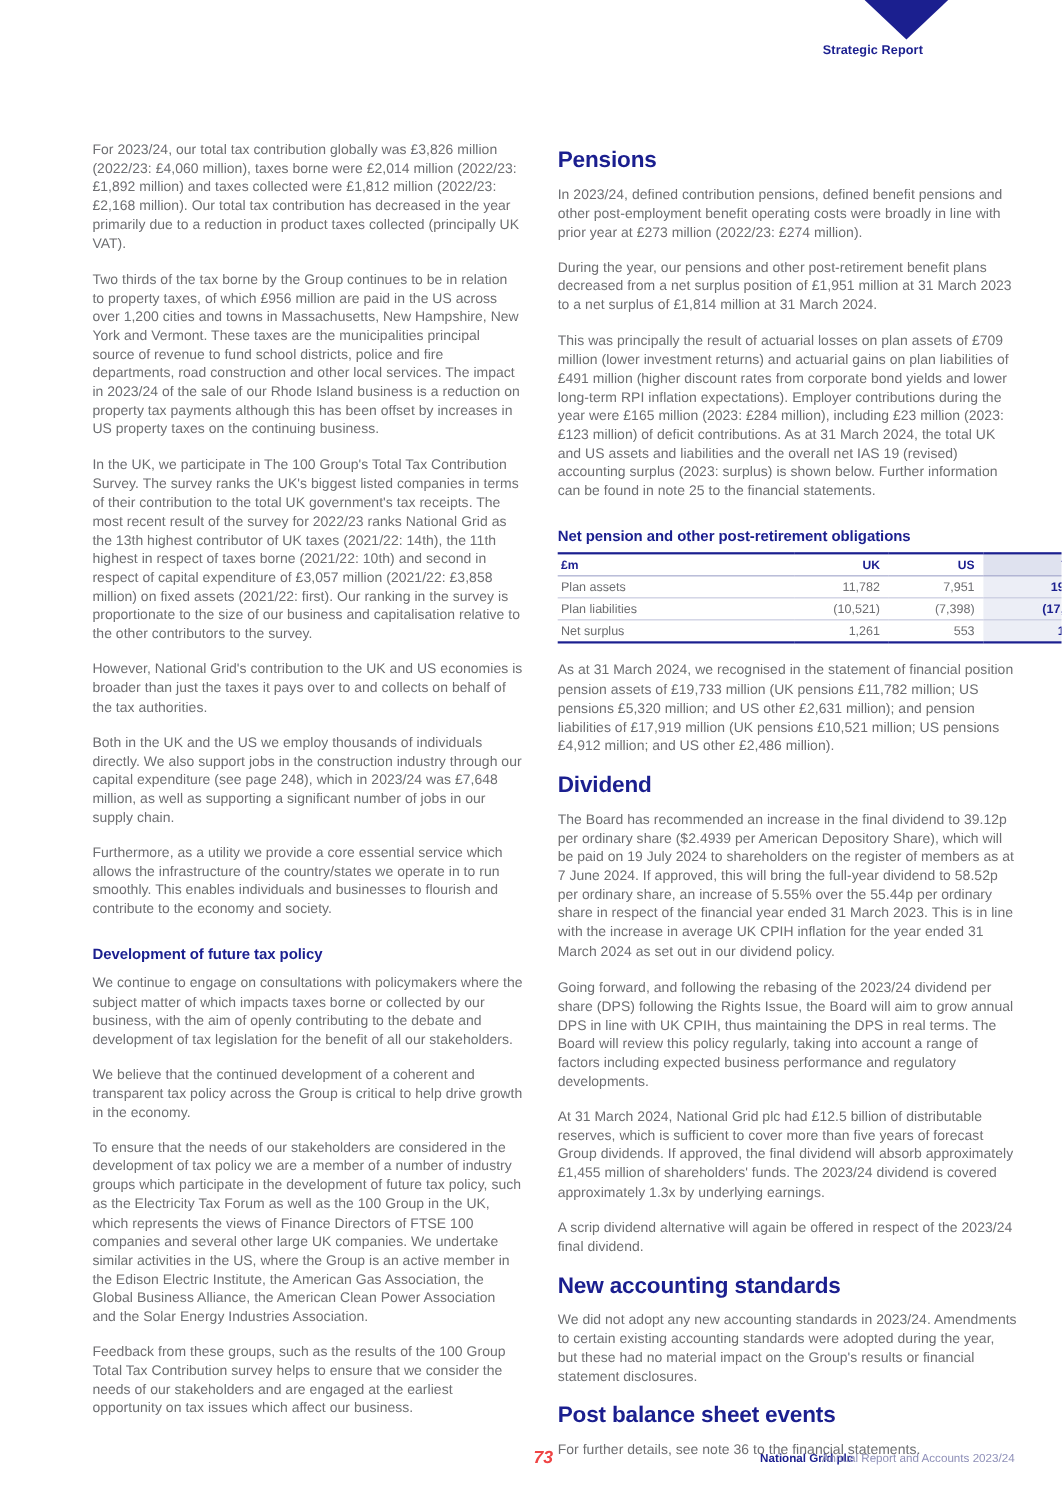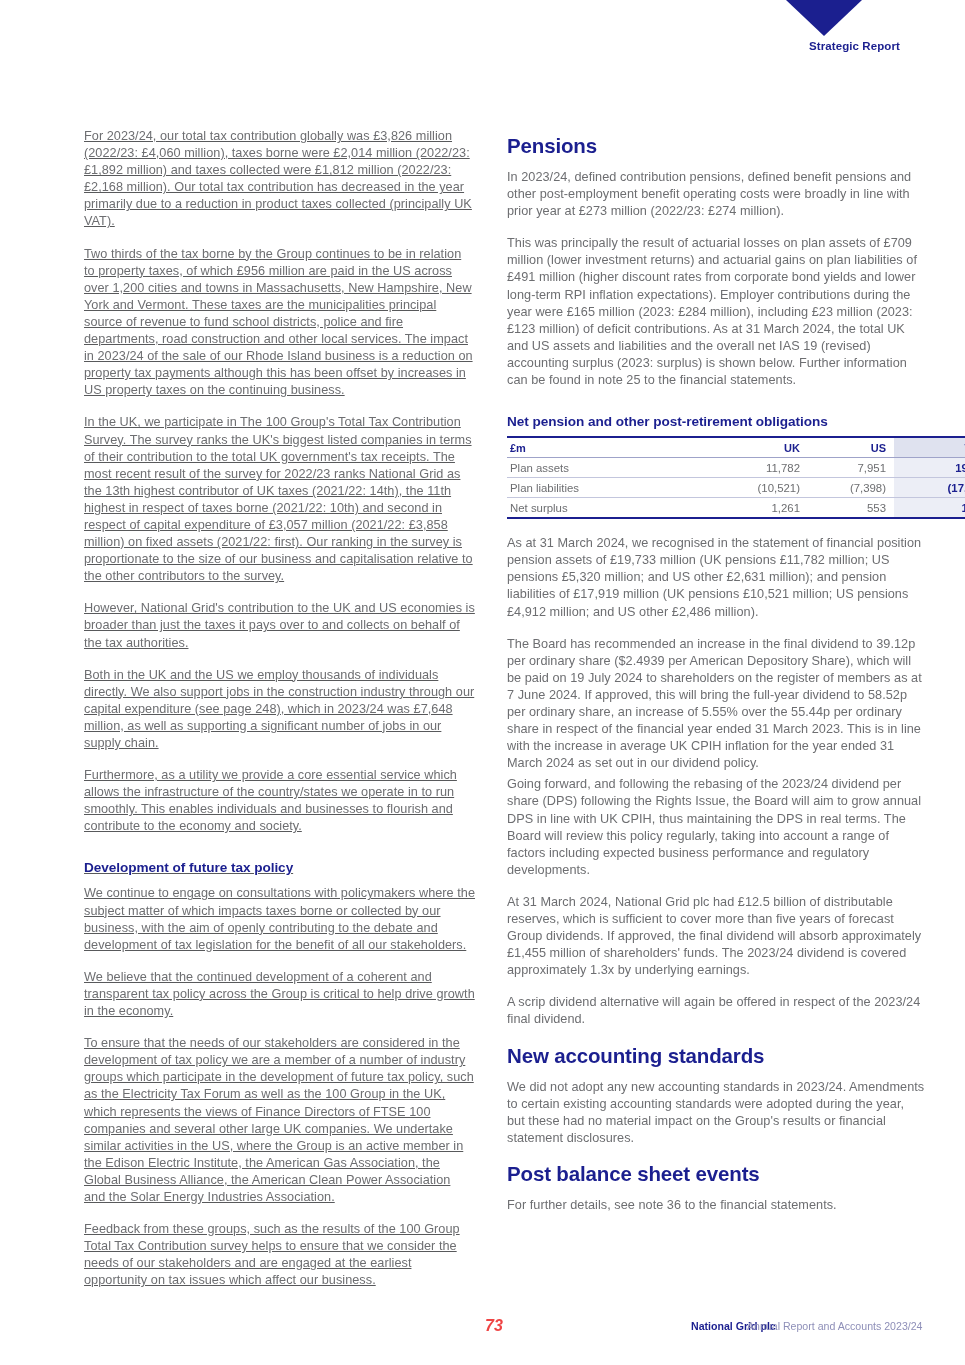--- a/index.html
+++ b/index.html
@@ -19,21 +19,21 @@
     position: absolute;
     inset: 0;
   }
 
   
   .header-tab {
     position: absolute;
     top: 0;
     right: 65px;
     width: 152px;
-    text-align: right;
+    text-align: left;
   }
   .header-triangle {
     width: 0;
     height: 0;
     margin: 0 auto;
     border-left: 38px solid transparent;
     border-right: 38px solid transparent;
     border-top: 36px solid #1b1f8f;
   }
   .header-label {
@@ -42,31 +42,31 @@
     font-weight: bold;
     color: #1b1f8f;
     letter-spacing: 0.1px;
   }
 
   
   .col {
     position: absolute;
     top: 128px;
   }
-  .col-left  { left: 84px;  width: 391px; text-decoration: underline; }
+  .col-left  { left: 84px;  width: 391px; }
   .col-right { left: 507px; width: 418px; }
 
   p.body {
     margin: 0 0 15px 0;
     font-size: 12.7px;
     line-height: 17.1px;
     color: #6d6e71;
     letter-spacing: 0.04px;
   }
-  p.body.tight { margin-bottom: 4px; }
+  p.body.tight { margin-bottom: 16px; }
 
   h2.section {
     margin: 6px 0 11px 0;
     font-size: 20.5px;
     line-height: 24px;
     font-weight: bold;
     color: #1b1f8f;
     letter-spacing: -0.15px;
   }
   h3.sub {
@@ -178,20 +178,21 @@
 
     <p class="body">We continue to engage on consultations with policymakers where the subject matter of which impacts taxes borne or collected by our business, with the aim of openly contributing to the debate and development of tax legislation for the benefit of all our stakeholders.</p>
     <p class="body">We believe that the continued development of a coherent and transparent tax policy across the Group is critical to help drive growth in the economy.</p>
     <p class="body">To ensure that the needs of our stakeholders are considered in the development of tax policy we are a member of a number of industry groups which participate in the development of future tax policy, such as the Electricity Tax Forum as well as the 100 Group in the UK, which represents the views of Finance Directors of FTSE 100 companies and several other large UK companies. We undertake similar activities in the US, where the Group is an active member in the Edison Electric Institute, the American Gas Association, the Global Business Alliance, the American Clean Power Association and the Solar Energy Industries Association.</p>
     <p class="body">Feedback from these groups, such as the results of the 100 Group Total Tax Contribution survey helps to ensure that we consider the needs of our stakeholders and are engaged at the earliest opportunity on tax issues which affect our business.</p>
   </div>
 
   <div class="col col-right">
     <h2 class="section">Pensions</h2>
     <p class="body">In 2023/24, defined contribution pensions, defined benefit pensions and other post-employment benefit operating costs were broadly in line with prior year at £273 million (2022/23: £274 million).</p>
+    <p class="body">During the year, our pensions and other post-retirement benefit plans decreased from a net surplus position of £1,951 million at 31 March 2023 to a net surplus of £1,814 million at 31 March 2024.</p>
     <p class="body">This was principally the result of actuarial losses on plan assets of £709 million (lower investment returns) and actuarial gains on plan liabilities of £491 million (higher discount rates from corporate bond yields and lower long-term RPI inflation expectations). Employer contributions during the year were £165 million (2023: £284 million), including £23 million (2023: £123 million) of deficit contributions. As at 31 March 2024, the total UK and US assets and liabilities and the overall net IAS 19 (revised) accounting surplus (2023: surplus) is shown below. Further information can be found in note 25 to the financial statements.</p>
 
     <h3 class="sub tbl">Net pension and other post-retirement obligations</h3>
 
     <table class="fin">
       <thead>
         <tr>
           <th class="lbl">£m</th>
           <th class="uk">UK</th>
           <th class="us">US</th>
@@ -215,20 +216,21 @@
           <td class="lbl">Net surplus</td>
           <td class="uk">1,261</td>
           <td class="us">553</td>
           <td class="total">1,814</td>
         </tr>
       </tbody>
     </table>
 
     <p class="body">As at 31 March 2024, we recognised in the statement of financial position pension assets of £19,733 million (UK pensions £11,782 million; US pensions £5,320 million; and US other £2,631 million); and pension liabilities of £17,919 million (UK pensions £10,521 million; US pensions £4,912 million; and US other £2,486 million).</p>
 
+    <h2 class="section">Dividend</h2>
     <p class="body tight">The Board has recommended an increase in the final dividend to 39.12p per ordinary share ($2.4939 per American Depository Share), which will be paid on 19 July 2024 to shareholders on the register of members as at 7 June 2024. If approved, this will bring the full-year dividend to 58.52p per ordinary share, an increase of 5.55% over the 55.44p per ordinary share in respect of the financial year ended 31 March 2023. This is in line with the increase in average UK CPIH inflation for the year ended 31 March 2024 as set out in our dividend policy.</p>
     <p class="body">Going forward, and following the rebasing of the 2023/24 dividend per share (DPS) following the Rights Issue, the Board will aim to grow annual DPS in line with UK CPIH, thus maintaining the DPS in real terms. The Board will review this policy regularly, taking into account a range of factors including expected business performance and regulatory developments.</p>
     <p class="body">At 31 March 2024, National Grid plc had £12.5 billion of distributable reserves, which is sufficient to cover more than five years of forecast Group dividends. If approved, the final dividend will absorb approximately £1,455 million of shareholders' funds. The 2023/24 dividend is covered approximately 1.3x by underlying earnings.</p>
     <p class="body">A scrip dividend alternative will again be offered in respect of the 2023/24 final dividend.</p>
 
     <h2 class="section">New accounting standards</h2>
     <p class="body">We did not adopt any new accounting standards in 2023/24. Amendments to certain existing accounting standards were adopted during the year, but these had no material impact on the Group's results or financial statement disclosures.</p>
 
     <h2 class="section">Post balance sheet events</h2>
     <p class="body">For further details, see note 36 to the financial statements.</p>

